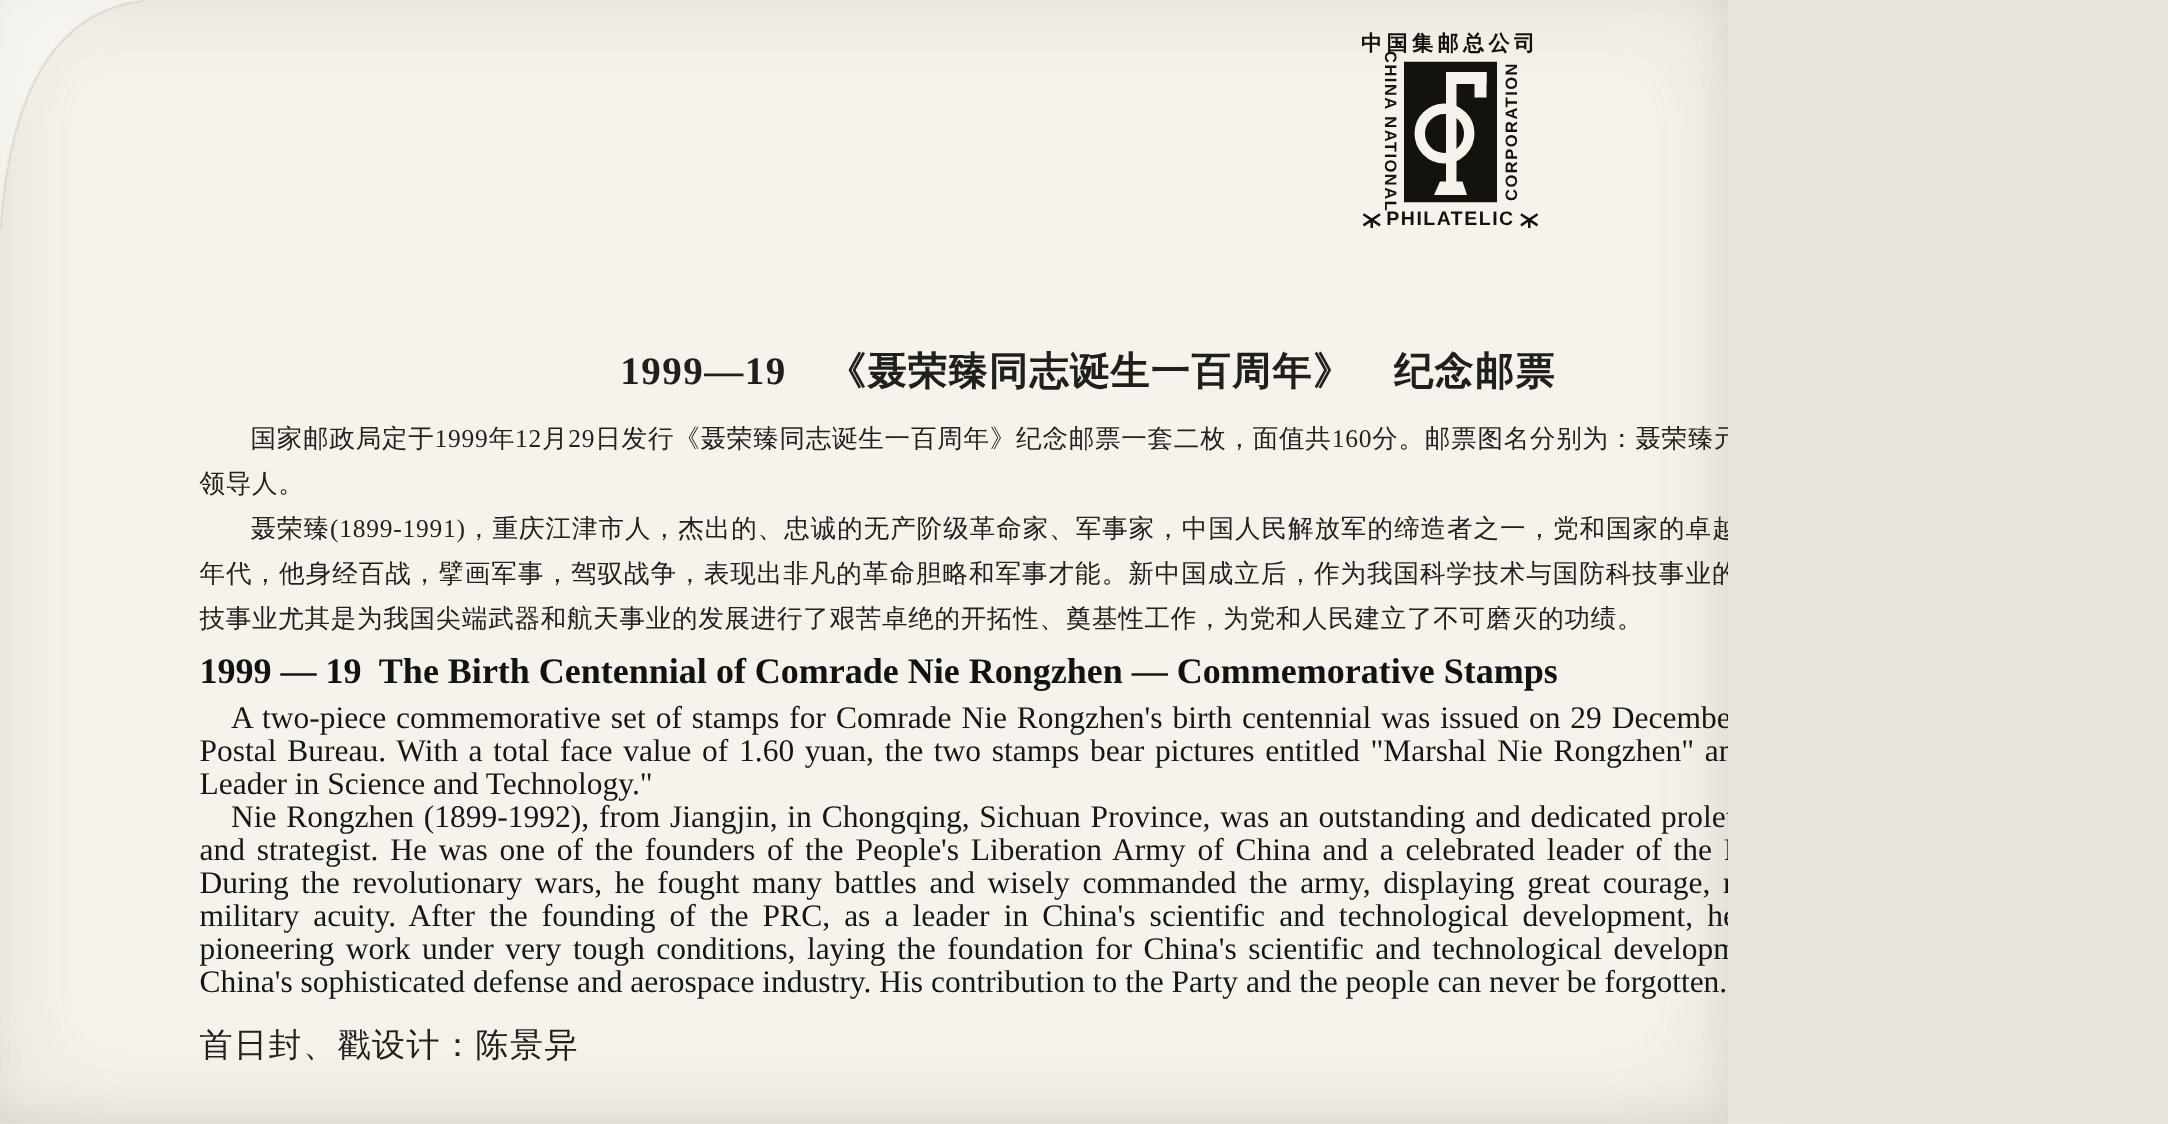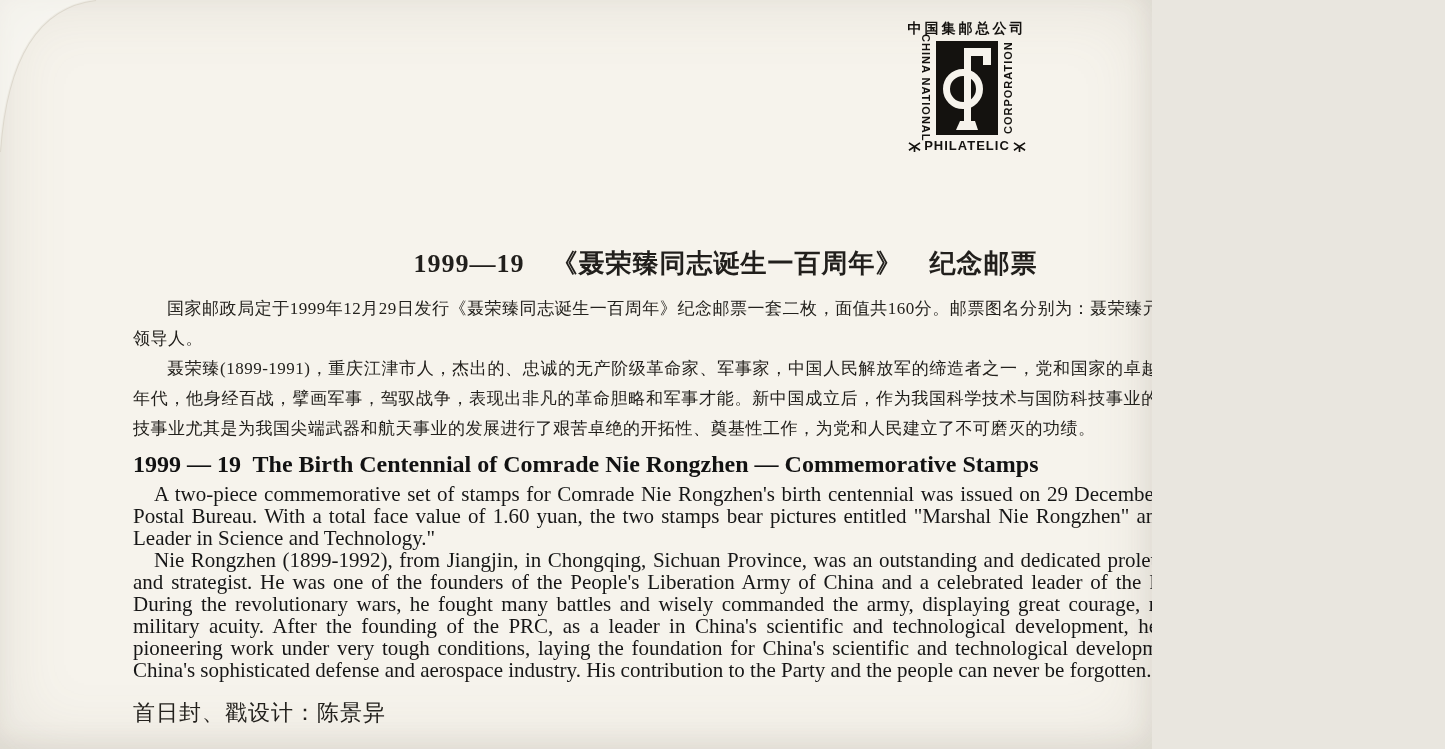--- a/index.html
+++ b/index.html
@@ -9,21 +9,21 @@
     background:#f6f3ec;
     overflow:hidden;
     font-family:"Liberation Serif", serif;
     color:#1f1d1a;
     box-shadow: inset 0 0 70px rgba(120,110,95,0.14), inset -5px -8px 22px rgba(120,110,95,0.10);
   }
   
   .flap-curve { position:absolute; top:0; left:0; }
 
   .content {
-    position:absolute; left:133px; top:16px; width:1185px;
+    position:absolute; left:133px; top:0; width:1185px;
   }
   .cn-title {
     margin-top:230px;
     font-size:26px; font-weight:bold;
     text-align:center;
     letter-spacing:1px;
     color:#211f1c;
   }
   .cn-body { margin-top:13px; }
   .cn-body p {

